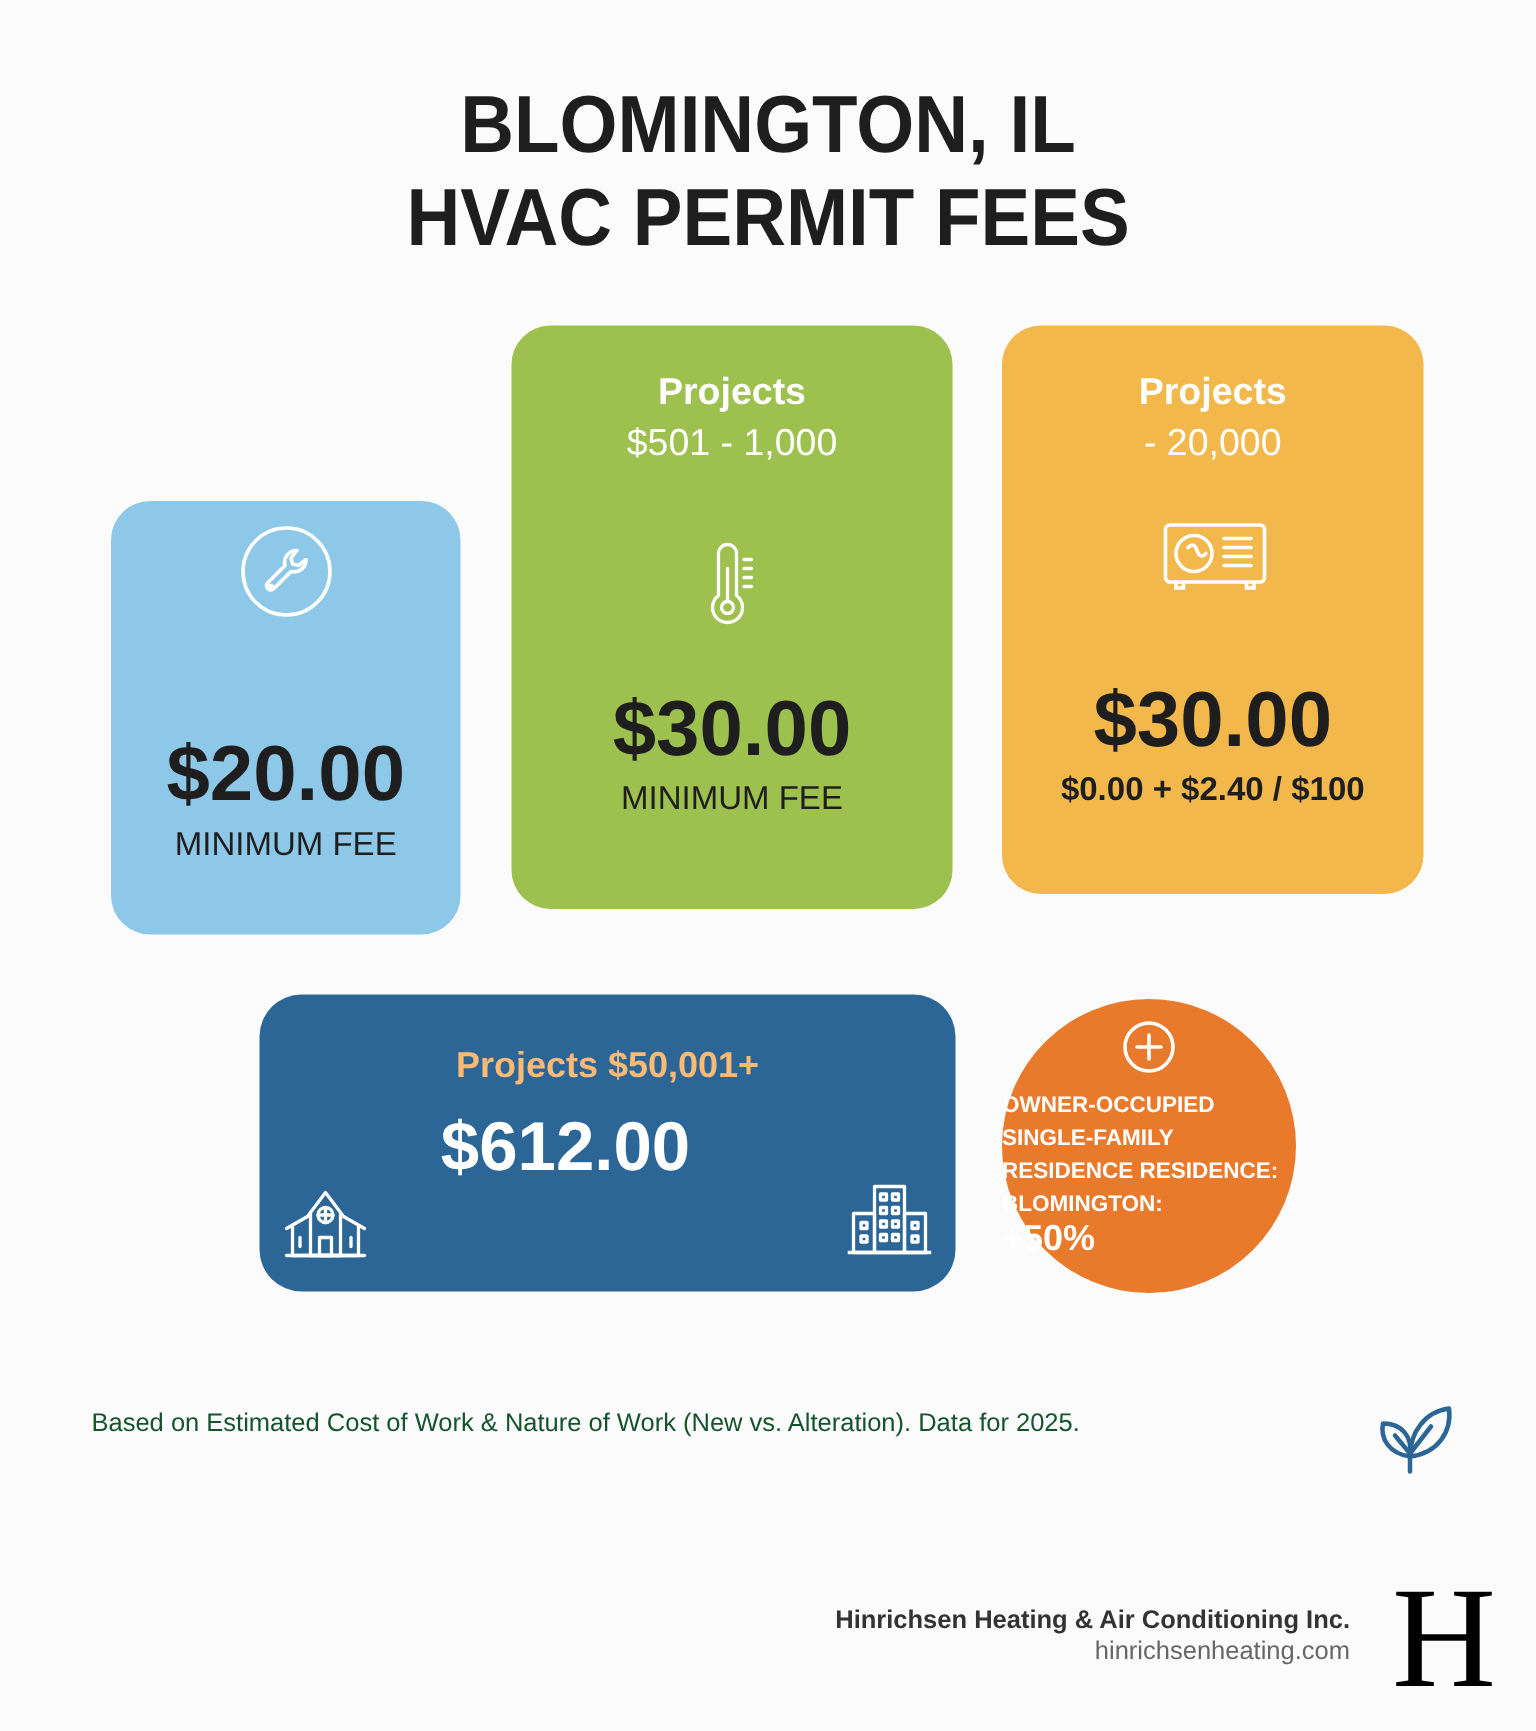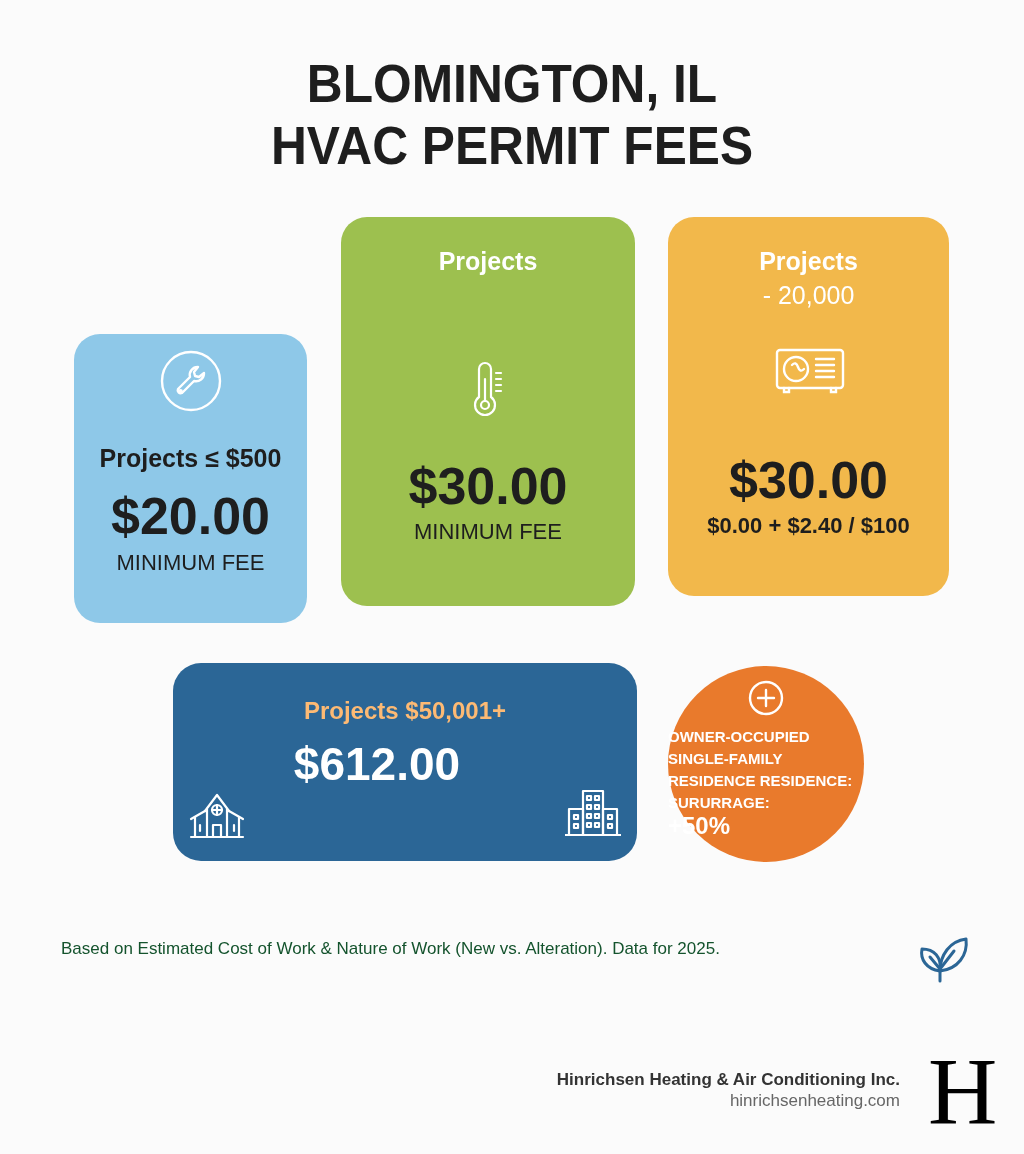--- a/index.html
+++ b/index.html
@@ -57,27 +57,27 @@
   <div>BLOMINGTON, IL</div>
   <div>HVAC PERMIT FEES</div>
 </div>
 
 <div class="card card-blue">
   <svg class="icon" style="left:86px;top:16px" width="62" height="62" viewBox="0 0 62 62" fill="none" stroke="#fff" stroke-width="2.4" stroke-linecap="round" stroke-linejoin="round">
     <circle cx="31" cy="31" r="29"></circle>
     <path d="M38 17 a8 8 0 0 0 -8 10 l-12 12 a3 3 0 0 0 4 4 l12 -12 a8 8 0 0 0 10 -8 l-5 4 l-4 -1 l-1 -4 z"></path>
     <circle cx="20.5" cy="41.5" r="1.2"></circle>
   </svg>
-  <div class="abs blue-range">Projects ≤ $500</div>
   <div class="abs blue-price">$20.00</div>
   <div class="abs blue-sub">MINIMUM FEE</div>
 </div>
 
 <div class="card card-green">
   <div class="abs green-h1">Projects</div>
+  <div class="abs green-h2">$501 - 1,000</div>
   <svg class="icon" style="left:128px;top:144px" width="36" height="56" viewBox="0 0 36 56" fill="none" stroke="#fff" stroke-width="2.2" stroke-linecap="round">
     <path d="M10 36 V8 a6 6 0 0 1 12 0 V36 a10 10 0 1 1 -12 0 z"></path>
     <circle cx="16" cy="44" r="4"></circle>
     <line x1="16" y1="40" x2="16" y2="18"></line>
     <line x1="27" y1="12" x2="32" y2="12"></line>
     <line x1="27" y1="18" x2="32" y2="18"></line>
     <line x1="27" y1="24" x2="32" y2="24"></line>
     <line x1="27" y1="30" x2="32" y2="30"></line>
   </svg>
   <div class="abs green-price">$30.00</div>
@@ -141,21 +141,21 @@
 <div class="circle">
   <svg class="icon" style="left:80px;top:14px" width="36" height="36" viewBox="0 0 36 36" fill="none" stroke="#fff" stroke-width="2.4" stroke-linecap="round">
     <circle cx="18" cy="18" r="16"></circle>
     <line x1="18" y1="10" x2="18" y2="26"></line>
     <line x1="10" y1="18" x2="26" y2="18"></line>
   </svg>
   <div class="circle-text">
     <div>OWNER-OCCUPIED</div>
     <div>SINGLE-FAMILY</div>
     <div>RESIDENCE RESIDENCE:</div>
-    <div>SURURRAGE:</div>
+    <div>BLOMINGTON:</div>
   </div>
   <div class="circle-pct">+50%</div>
 </div>
 
 <div class="footnote">Based on Estimated Cost of Work &amp; Nature of Work (New vs. Alteration). Data for 2025.</div>
 <svg class="icon" style="position:absolute;left:918px;top:935px" width="52" height="48" viewBox="0 0 52 48" fill="none" stroke="#2b6696" stroke-width="3" stroke-linecap="round" stroke-linejoin="round">
   <path d="M22 46 V34"></path>
   <path d="M22 36 C8 34 2 24 4 14 C16 14 24 22 22 36"></path>
   <path d="M22 36 C22 20 32 6 48 4 C50 20 40 34 22 36"></path>
   <path d="M22 34 L36 16"></path>

